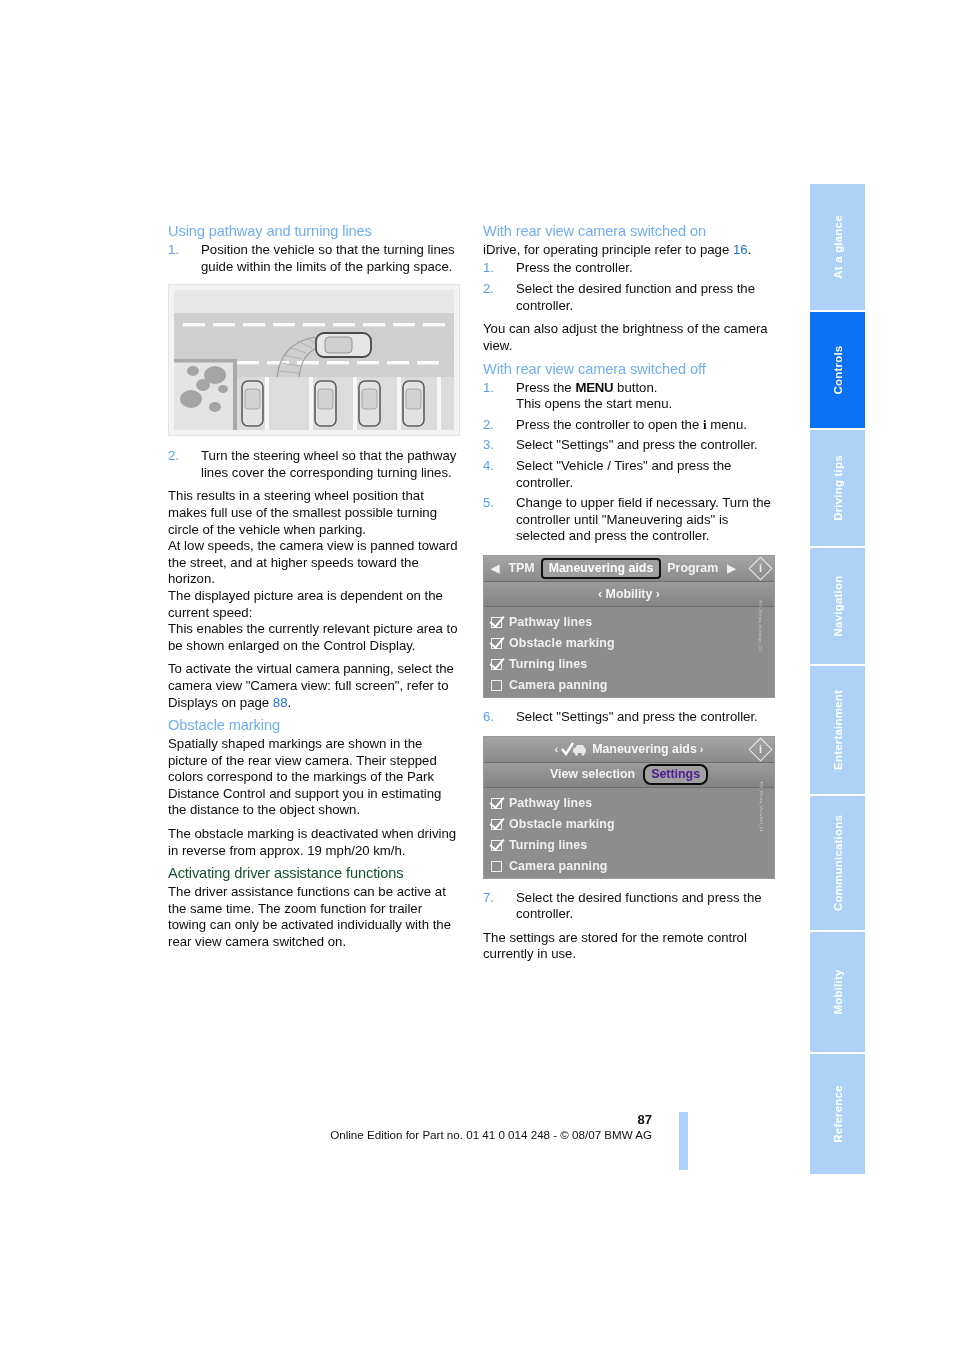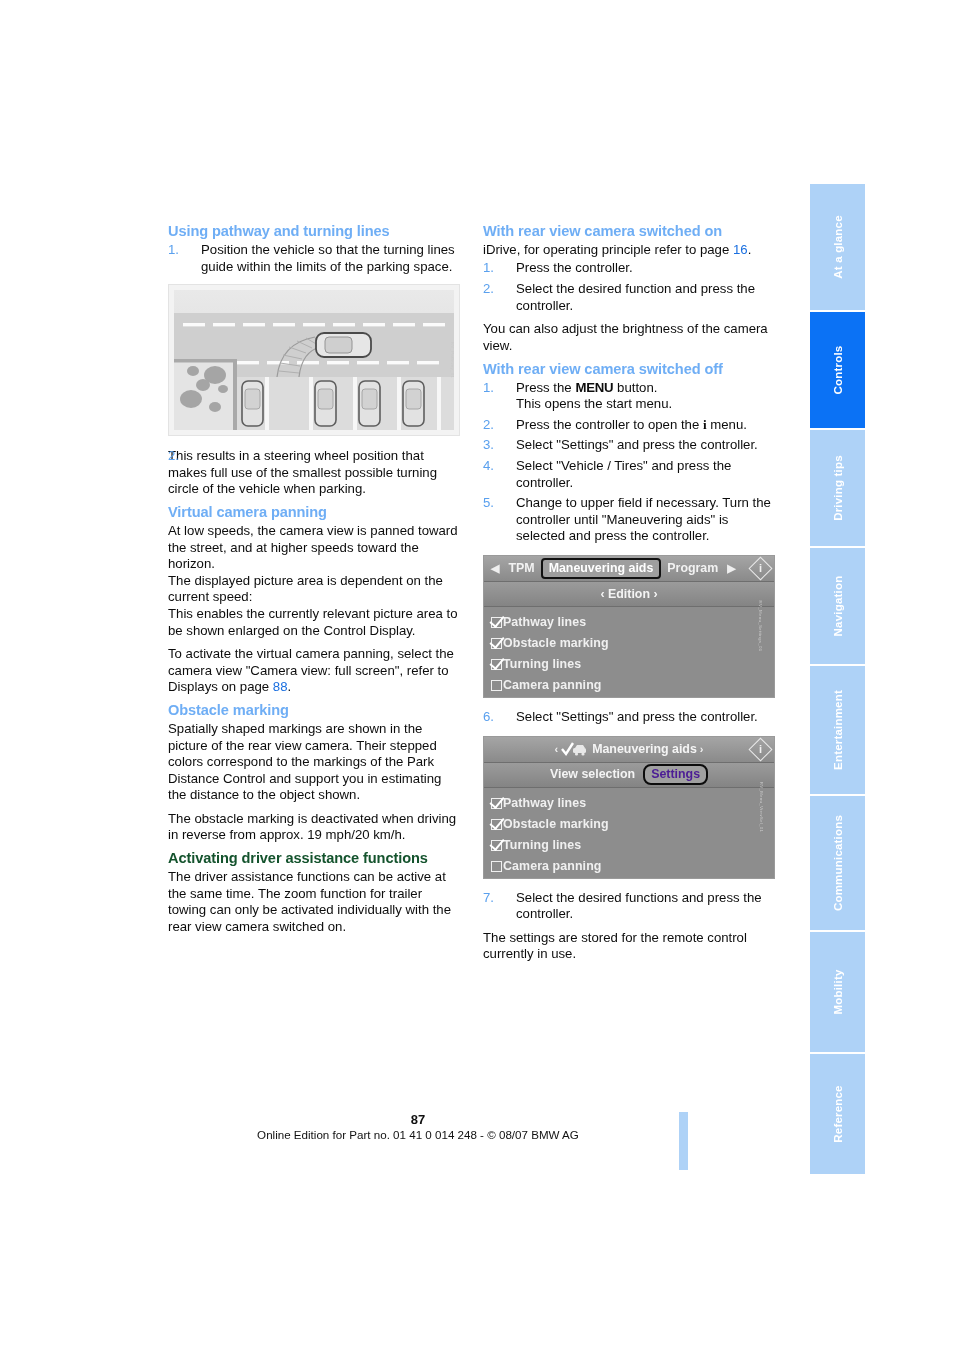--- a/index.html
+++ b/index.html
@@ -18,21 +18,21 @@
     width: 292px;
     font-size: 13.2px;
     line-height: 16.6px;
     color: #0d0d0d;
   }
   .col-left  { left: 168px; }
   .col-right { left: 483px; }
 
   h2.sec {
     font-size: 14.6px;
-    font-weight: bold;
+    font-weight: normal;
     color: #6FAEF5;
     letter-spacing: -0.1px;
     margin: 0 0 2px 0;
     line-height: 18px;
   }
   h2.sec.strong { color: #14532d; }
   h2.sec.spaced { margin-top: 5px; }
 
   p.body { margin: 0 0 0 0; }
   p.gap  { margin-top: 7px; }
@@ -117,21 +117,21 @@
   .idrive .rowbar .boxed {
     background: #a0a0a0;
     border: 2px solid #0c0c0c;
     border-radius: 8px;
     padding: 0 6px;
     color: #4c1d95;
   }
   .idrive .items { padding: 5px 0 0 7px; }
   .idrive .item {
     display: flex; align-items: center;
-    gap: 1px; height: 21px;
+    gap: 7px; height: 21px;
     color: #f0f0f0;
     font-weight: bold;
     letter-spacing: 0.1px;
   }
   .cbox {
     position: relative;
     width: 11px; height: 11px;
     border: 1.6px solid #f0f0f0;
     flex: 0 0 11px;
   }
@@ -176,23 +176,23 @@
     white-space: nowrap;
     color: #ffffff;
     font-size: 11.5px;
     font-weight: bold;
     letter-spacing: 0.2px;
   }
 
   
   .footer {
     position: absolute;
-    left: 168px; top: 1112px;
+    left: 152px; top: 1112px;
     width: 500px;
-    text-align: center;
+    text-align: right;
   }
   .footer .pagenum {
     font-size: 13px; font-weight: bold; color: #111;
     line-height: 15px;
   }
   .footer .edition {
     font-size: 11.6px; color: #111;
     line-height: 15px;
     white-space: nowrap;
   }
@@ -307,26 +307,26 @@
           <rect x="147" y="48" width="55" height="24" rx="8" fill="#e6e6e6" stroke="#4a4a4a" stroke-width="1.8"></rect>
           <rect x="156" y="52" width="27" height="16" rx="4" fill="#cfcfcf" stroke="#8d8d8d" stroke-width="0.9"></rect>
         </g>
       </svg>
       <div class="fig-code">RV_Pathway_01</div>
     </div>
 
     <ol class="steps">
       <li>
         <span class="num">2.</span>
+        <span>Turn the steering wheel so that the pathway lines cover the corresponding turning lines.</span>
       </li>
     </ol>
 
     <p class="body gap">This results in a steering wheel position that makes full use of the smallest possible turning circle of the vehicle when parking.</p>
 
-    <h2 class="sec spaced">Virtual camera panning</h2>
     <p class="body">At low speeds, the camera view is panned toward the street, and at higher speeds toward the horizon.</p>
     <p class="body">The displayed picture area is dependent on the current speed:</p>
     <p class="body">This enables the currently relevant picture area to be shown enlarged on the Control Display.</p>
     <p class="body gap"><span>To activate the virtual camera panning, select the camera view "Camera view: full screen", refer to Displays on page </span><span class="blue">88</span><span>.</span></p>
 
     <h2 class="sec spaced">Obstacle marking</h2>
     <p class="body">Spatially shaped markings are shown in the picture of the rear view camera. Their stepped colors correspond to the markings of the Park Distance Control and support you in estimating the distance to the object shown.</p>
     <p class="body gap">The obstacle marking is deactivated when driving in reverse from approx. 19 mph/20 km/h.</p>
 
     <h2 class="sec strong spaced">Activating driver assistance functions</h2>
@@ -382,21 +382,21 @@
         <span class="tab">TPM</span>
         <span class="tab sel">Maneuvering aids</span>
         <span class="tab">Program</span>
         <span class="arr">▶</span>
         <span class="info-badge">
             <span class="dia"></span>
             <span>i</span>
           </span>
       </div>
       <div class="rowbar">
-        <span class="plain">‹ Edition ›</span>
+        <span class="plain">‹ Mobility ›</span>
       </div>
       <div class="items">
         <div class="item">
           <span class="cbox on"></span>
           <span>Pathway lines</span>
         </div>
         <div class="item">
           <span class="cbox on"></span>
           <span>Obstacle marking</span>
         </div>

